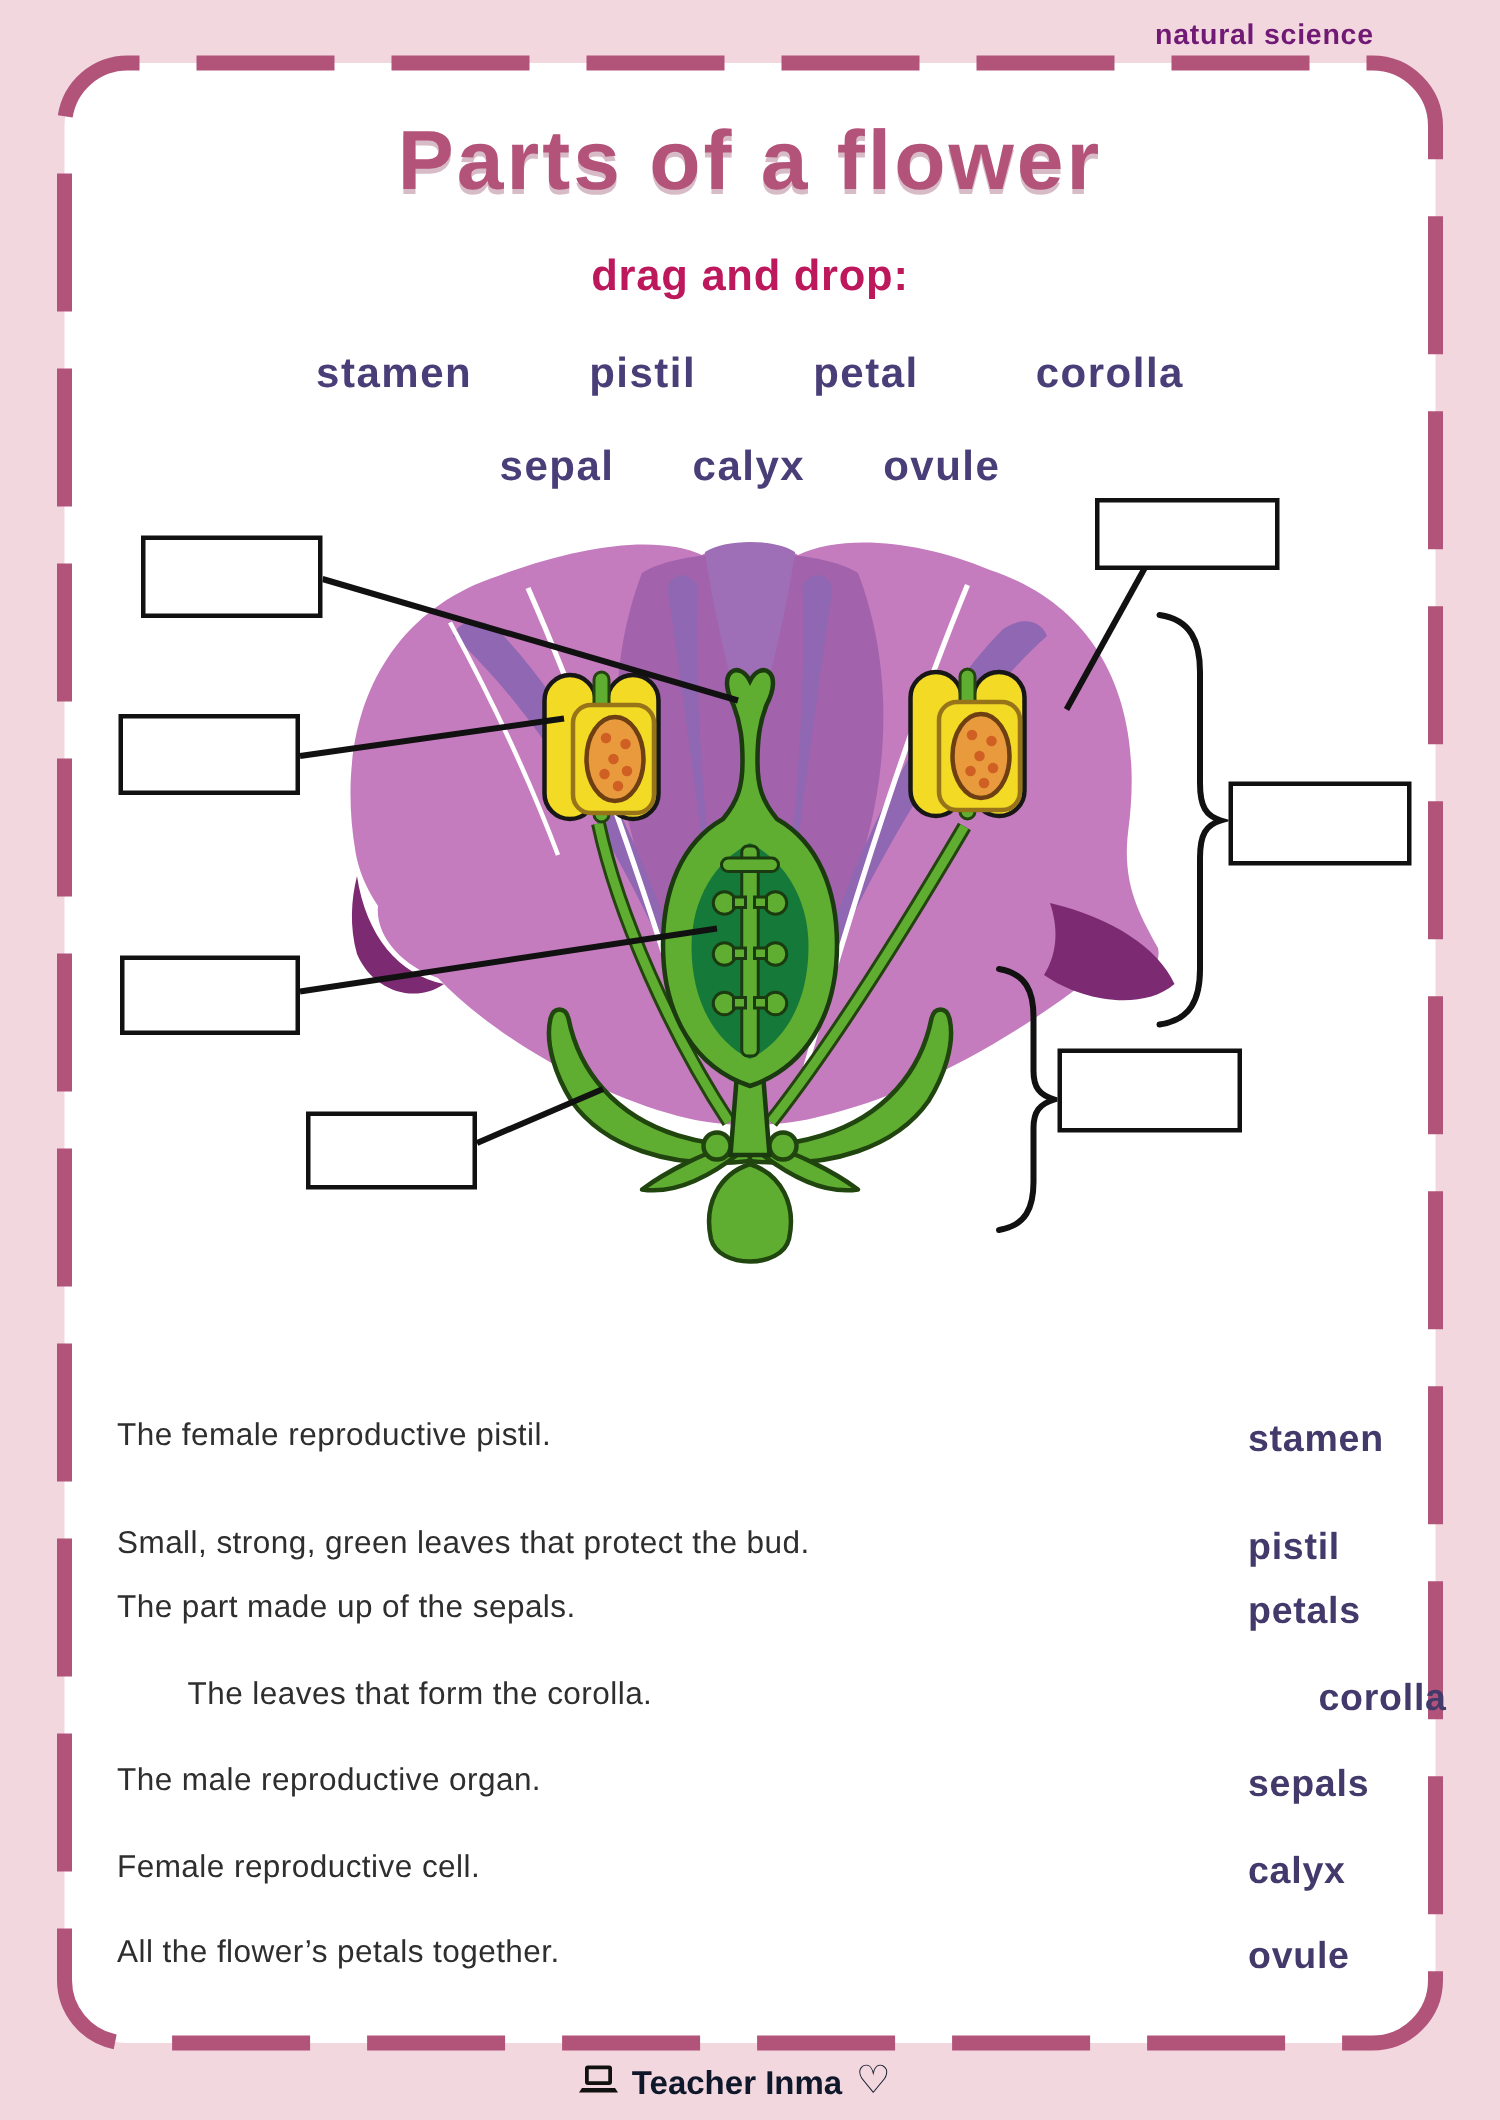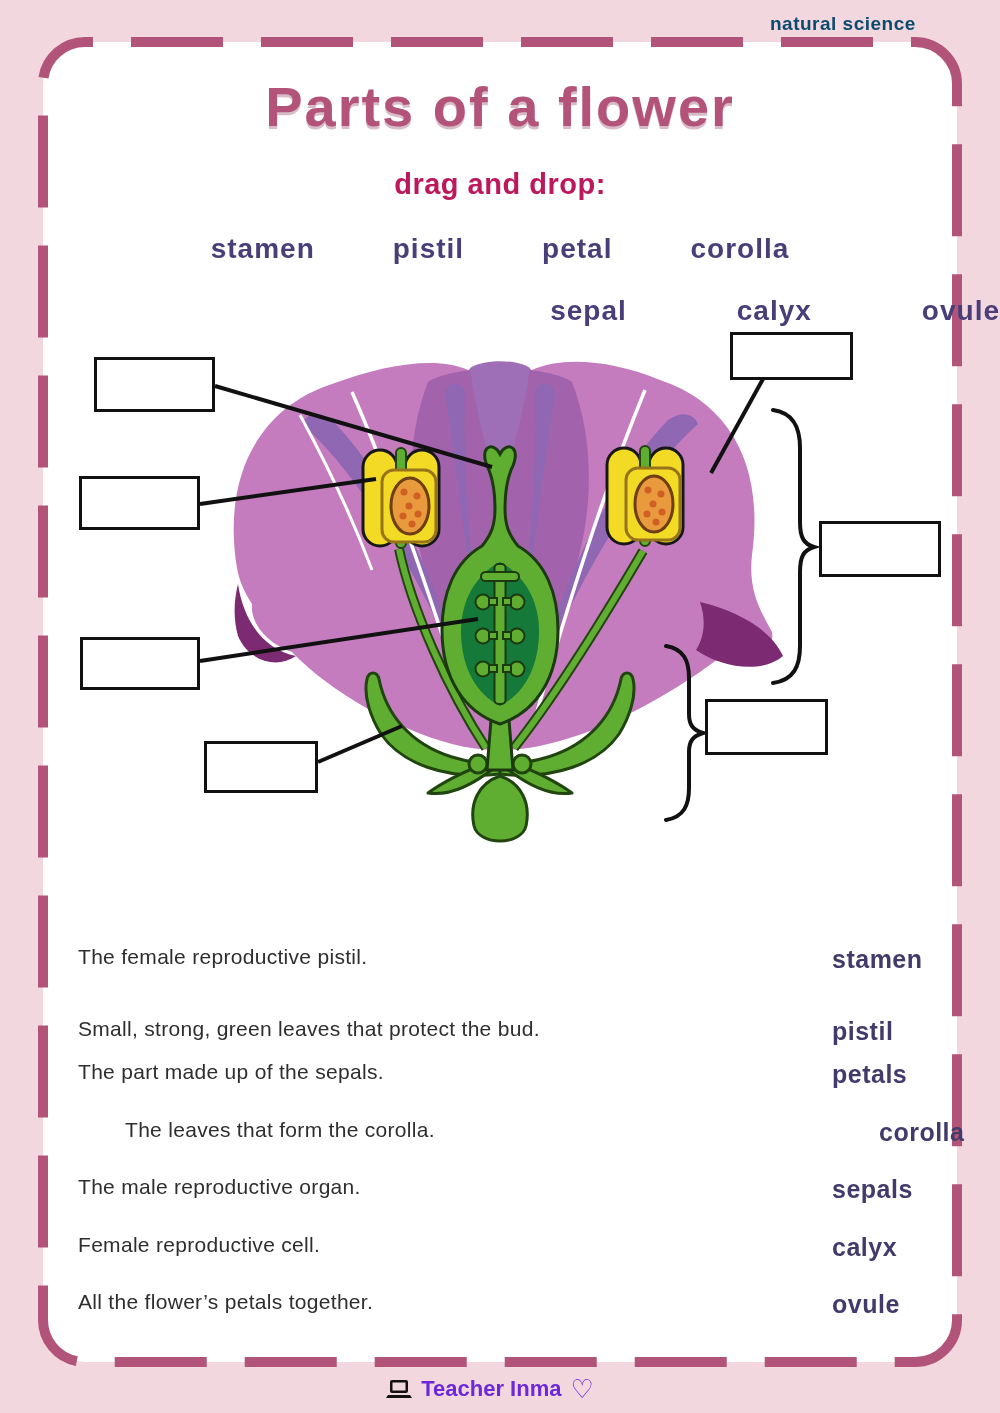--- a/index.html
+++ b/index.html
@@ -1,53 +1,53 @@
 <!DOCTYPE html>
 <html><head>
 <meta charset="utf-8">
 <style>
   html,body{margin:0;padding:0;background:#f2d7de;}
   .page{position:relative;width:1000px;height:1413px;background:#f2d7de;overflow:hidden;
         font-family:"Liberation Sans", sans-serif;}
   .layer{position:absolute;inset:0;width:1000px;height:1413px;}
   svg.layer{pointer-events:none;}
 
-  .corner-tag{position:absolute;top:13px;left:770px;font-size:19px;font-weight:bold;color:#0c4a6e;letter-spacing:.5px;}
+  .corner-tag{position:absolute;top:13px;left:770px;font-size:19px;font-weight:bold;color:#701a75;letter-spacing:.5px;}
 
   .title{position:absolute;top:74px;left:0;width:1000px;text-align:center;
          font-size:56px;font-weight:bold;color:#b4537a;letter-spacing:2px;
          text-shadow:0 3px 0 rgba(140,62,95,.35);}
 
   .section-heading{position:absolute;left:0;width:1000px;text-align:center;
          font-size:29px;font-weight:bold;color:#be185d;letter-spacing:.5px;}
   .drag-heading{top:168px;}
   .match-heading{top:874px;}
 
   .word-row{position:absolute;left:0;width:1000px;display:flex;justify-content:center;}
   .word-row-1{top:233px;gap:78px;}
-  .word-row-2{top:295px;gap:110px;justify-content:flex-end;}
+  .word-row-2{top:295px;gap:52px;}
   .drag-word{font-size:28px;font-weight:bold;color:#4a3e78;letter-spacing:1px;cursor:grab;}
 
   .drop-box{position:absolute;background:#fff;border:3px solid #111;box-sizing:border-box;}
   .box-a{left:94px; top:357px; width:121px;height:55px;}
   .box-b{left:79px; top:476px; width:121px;height:54px;}
   .box-c{left:80px; top:637px; width:120px;height:53px;}
   .box-d{left:204px;top:741px; width:114px;height:52px;}
   .box-e{left:730px;top:332px; width:123px;height:48px;}
   .box-f{left:819px;top:521px; width:122px;height:56px;}
   .box-g{left:705px;top:699px; width:123px;height:56px;}
 
   .match-row{position:absolute;left:0;width:1000px;height:34px;}
   .match-desc{position:absolute;left:78px;font-size:21px;color:#2e2e2e;letter-spacing:.3px;white-space:nowrap;}
   .match-word{position:absolute;left:832px;font-size:25px;font-weight:bold;color:#433a6b;letter-spacing:.5px;cursor:pointer;}
   .row-0{top:945px;}.row-1{top:1017px;}.row-2{top:1060px;}.row-3{top:1118px;margin-left:47px;}
   .row-4{top:1175px;}.row-5{top:1233px;}.row-6{top:1290px;}
 
   .footer{position:absolute;top:1376px;left:0;width:980px;display:flex;justify-content:center;
-          align-items:center;gap:9px;font-size:22px;font-weight:600;color:#6d28d9;}
+          align-items:flex-start;gap:9px;font-size:22px;font-weight:600;color:#0f172a;}
   .heart{font-size:26px;font-weight:normal;line-height:20px;}
 </style>
 </head>
 <body>
 
 <div class="page">
 
   <svg class="layer" viewBox="0 0 1000 1413">
     <rect x="43" y="42" width="914" height="1320" rx="42" fill="#ffffff" stroke="#b2537a" stroke-width="10" stroke-dasharray="92 38" stroke-dashoffset="-46"></rect>
   </svg>

